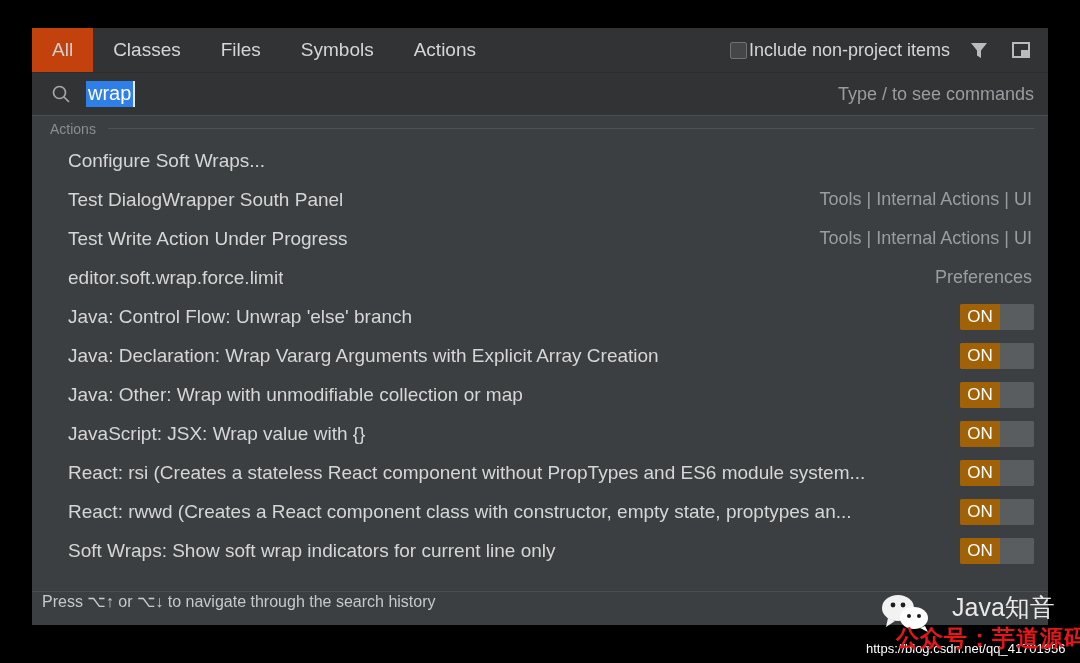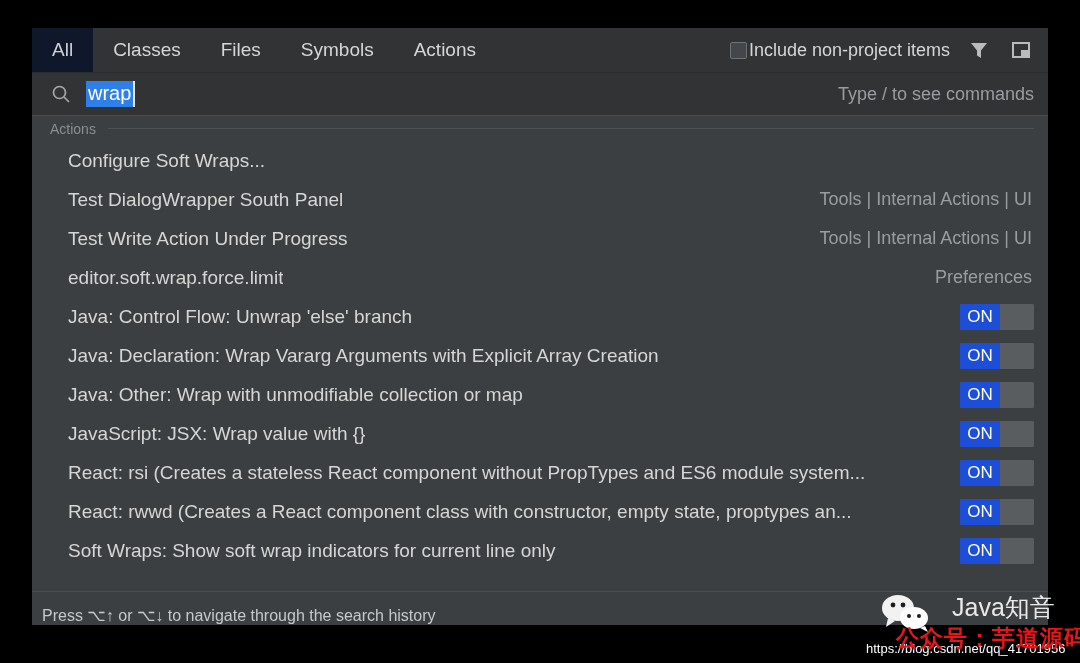--- a/index.html
+++ b/index.html
@@ -30,21 +30,21 @@
   }
   .tab {
     display: flex; align-items: center;
     padding: 0 20px;
     font-size: 19px;
     color: #d6d6d6;
     cursor: pointer;
     white-space: nowrap;
   }
   .tab.active {
-    background: #0f172a;
+    background: #c2410c;
     color: #cfd2d3;
   }
   .tabbar-spacer { flex: 1 1 auto; }
   .hdr-right {
     display: flex; align-items: center;
     gap: 16px;
     padding-right: 14px;
   }
   .chk-wrap { display: flex; align-items: center; gap: 2px; cursor: pointer; }
   .chk-box {
@@ -127,32 +127,32 @@
     display: flex;
     flex: 0 0 auto;
     border-radius: 2px;
     overflow: hidden;
     font-size: 17px;
     align-items: stretch;
   }
   .toggle .knob { width: 34px; }
   .toggle .txt { flex: 1 1 auto; display: flex; align-items: center; justify-content: center; }
   .toggle.on { background: #5a5d5f; }
-  .toggle.on .txt { background: #1d4ed8; color: #ffffff; order: 0; }
+  .toggle.on .txt { background: #a16207; color: #ffffff; order: 0; }
   .toggle.on .knob { background: #5a5d5f; order: 1; }
   .toggle.off { background: #2b2d2f; }
   .toggle.off .knob { background: #6a6e70; order: 0; }
   .toggle.off .txt { background: #2b2d2f; color: #b9bcbe; order: 1; }
 
   
   .footer {
     height: 34px;
     background: #3c3f41;
     border-top: 1px solid #4a4d4f;
-    display: flex; align-items: flex-end;
+    display: flex; align-items: flex-start;
     padding: 0 14px 0 10px;
     flex: 0 0 auto;
   }
   .footer-text { font-size: 16px; color: #c6c9cb; white-space: nowrap; }
 
   
   .watermark {
     position: absolute;
     right: 4px; bottom: 2px;
     width: 216px; height: 74px;

